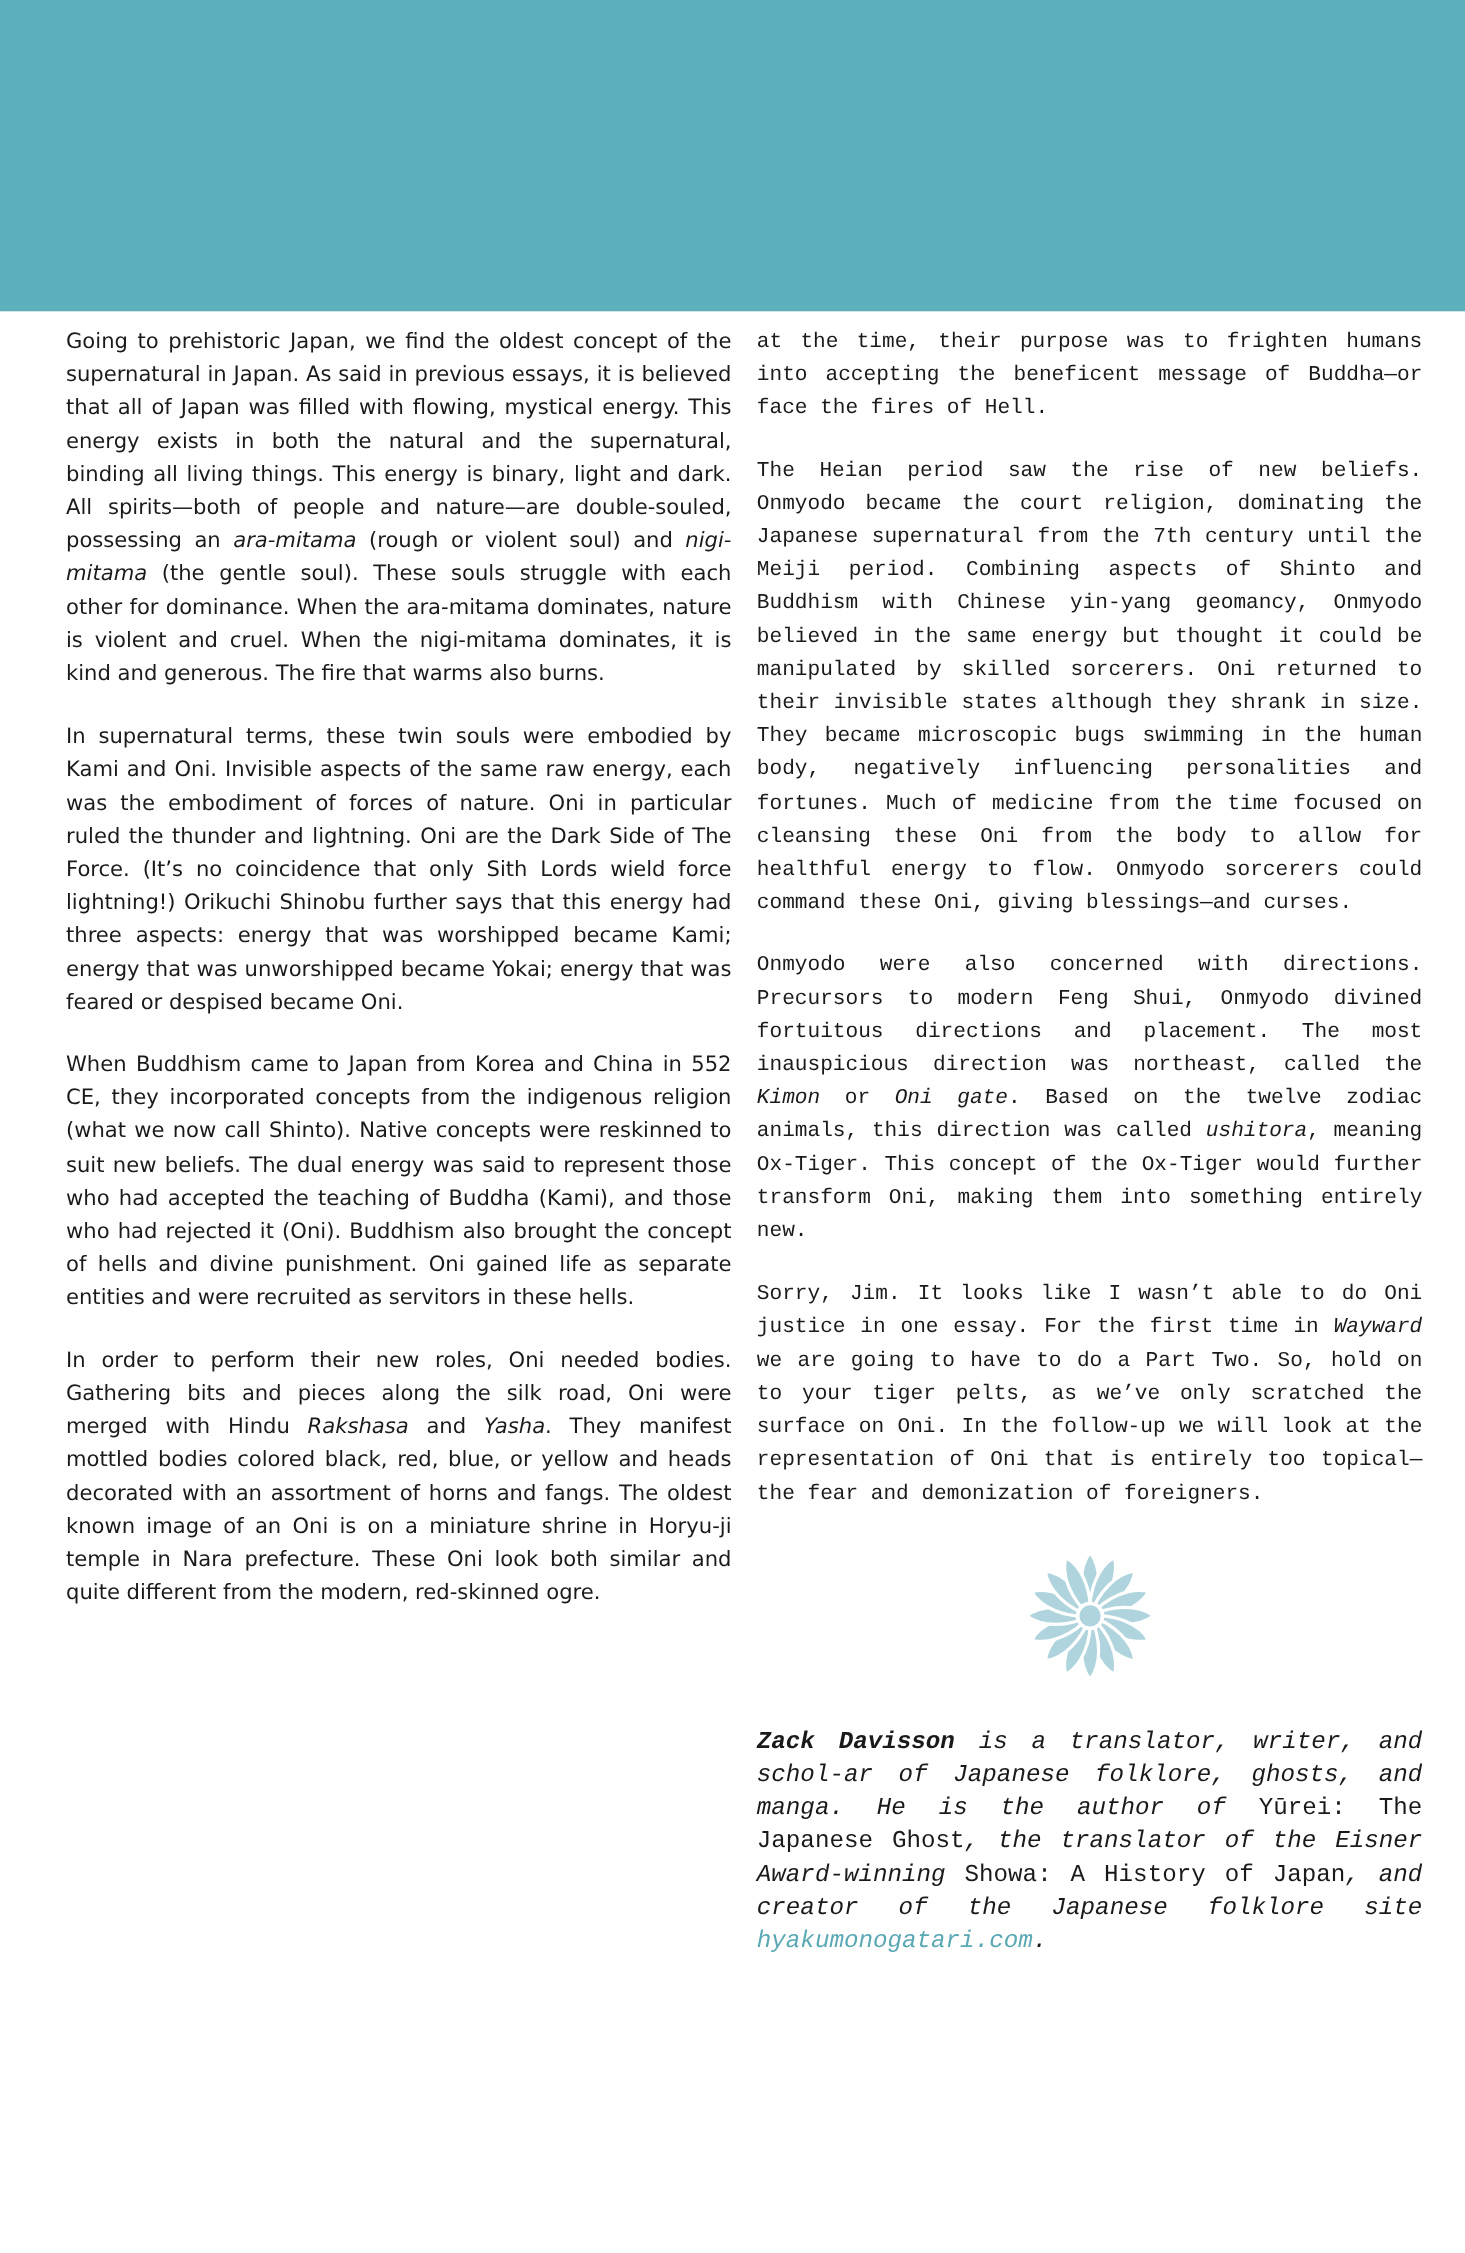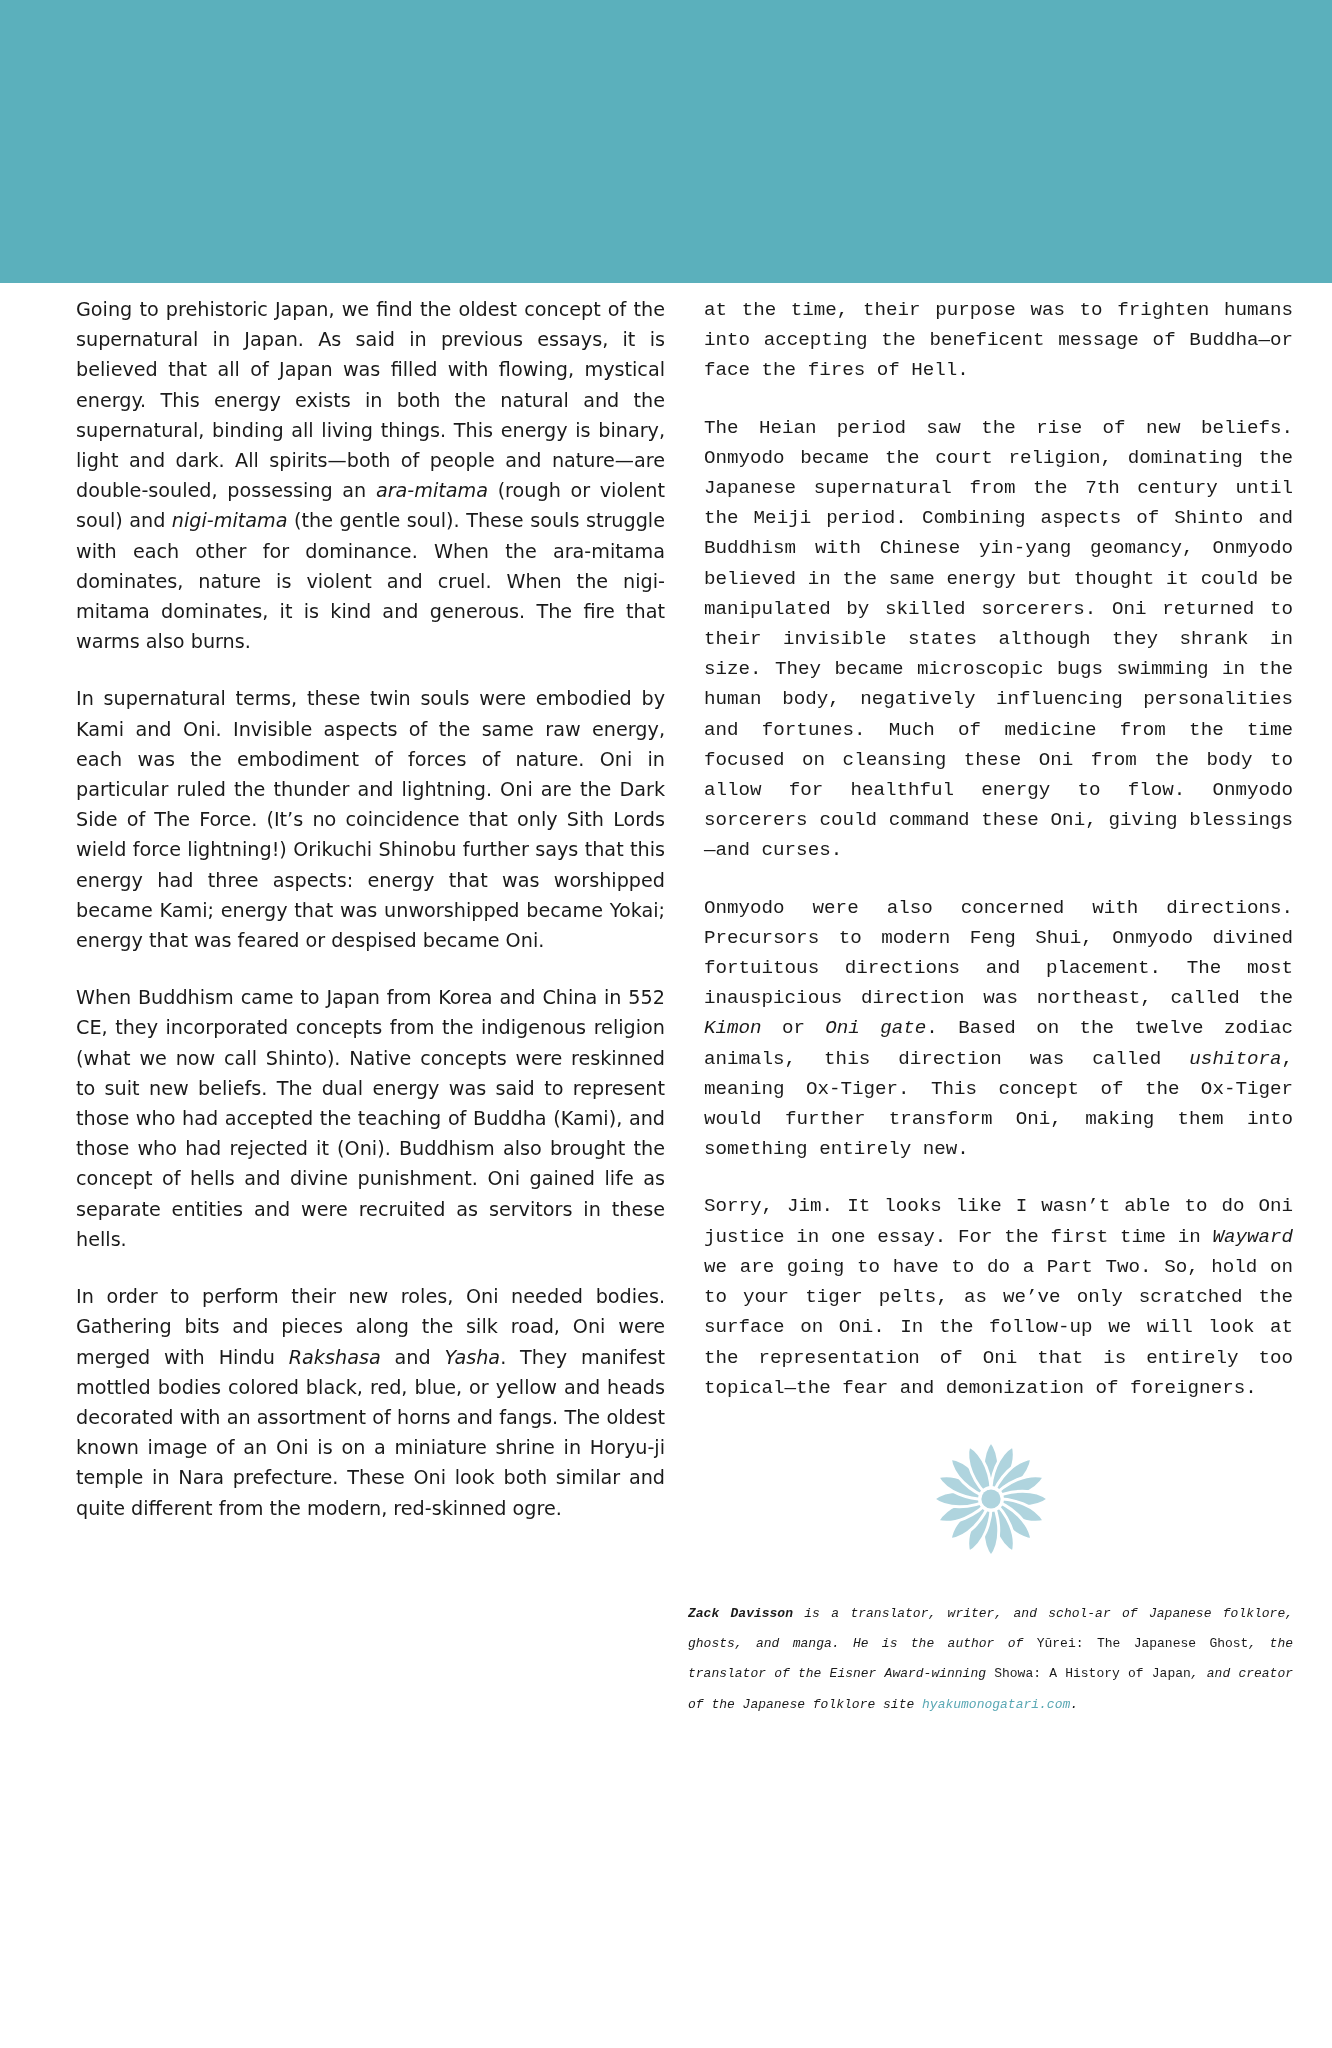--- a/index.html
+++ b/index.html
@@ -47,41 +47,41 @@
     color: #1a1a1a;
     text-align: justify;
     text-justify: inter-word;
     -webkit-hyphens: none;
     hyphens: none;
   }
   #col-left  { left: 60px; }
   #col-right { left: 688px; font-family: Liberation Mono, monospace; }
 
   .para {
-    margin: 0 0 27px 16px;
+    margin: 0 0 27px 0;
     text-align: justify;
   }
   .para:last-child { margin-bottom: 0; }
 
   
   #logo-wrap {
     width: 100%;
     display: flex;
     justify-content: center;
     margin: 22px 0 26px 0;
   }
   #kiku-logo {
     width: 148px;
     height: 148px;
     display: block;
   }
 
   
   #bio {
-    font-size: 13px;
+    font-size: 22px;
     line-height: 30.2px;
     font-style: italic;
     color: #1a1a1a;
     text-align: justify;
   }
   #bio .name {
     font-weight: bold;
     font-style: italic;
   }
   #bio .roman {

